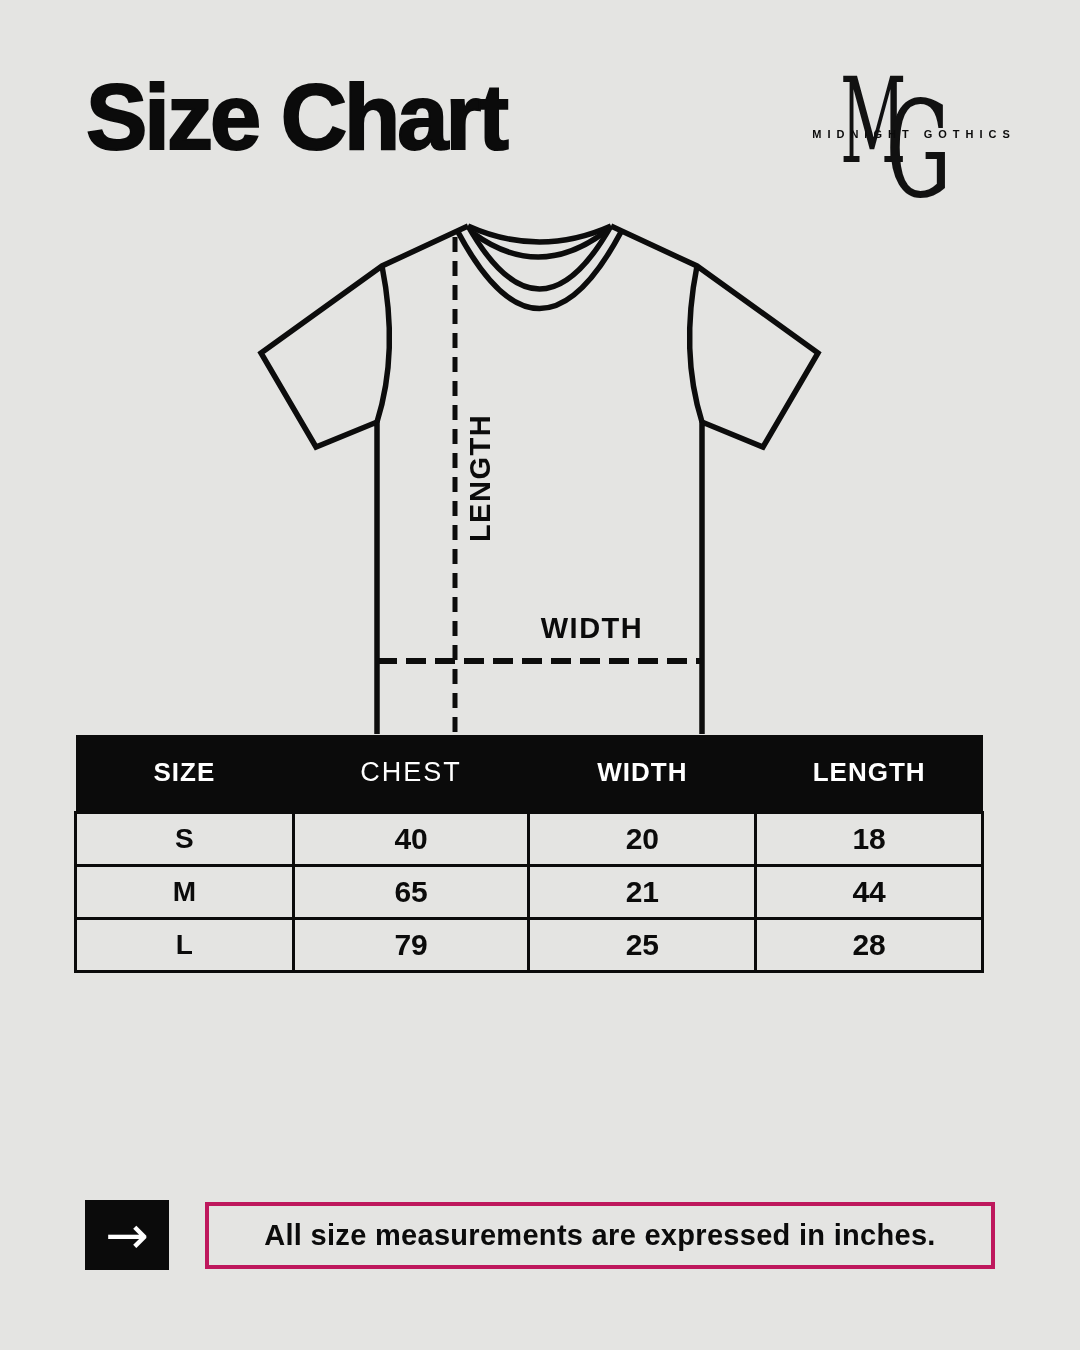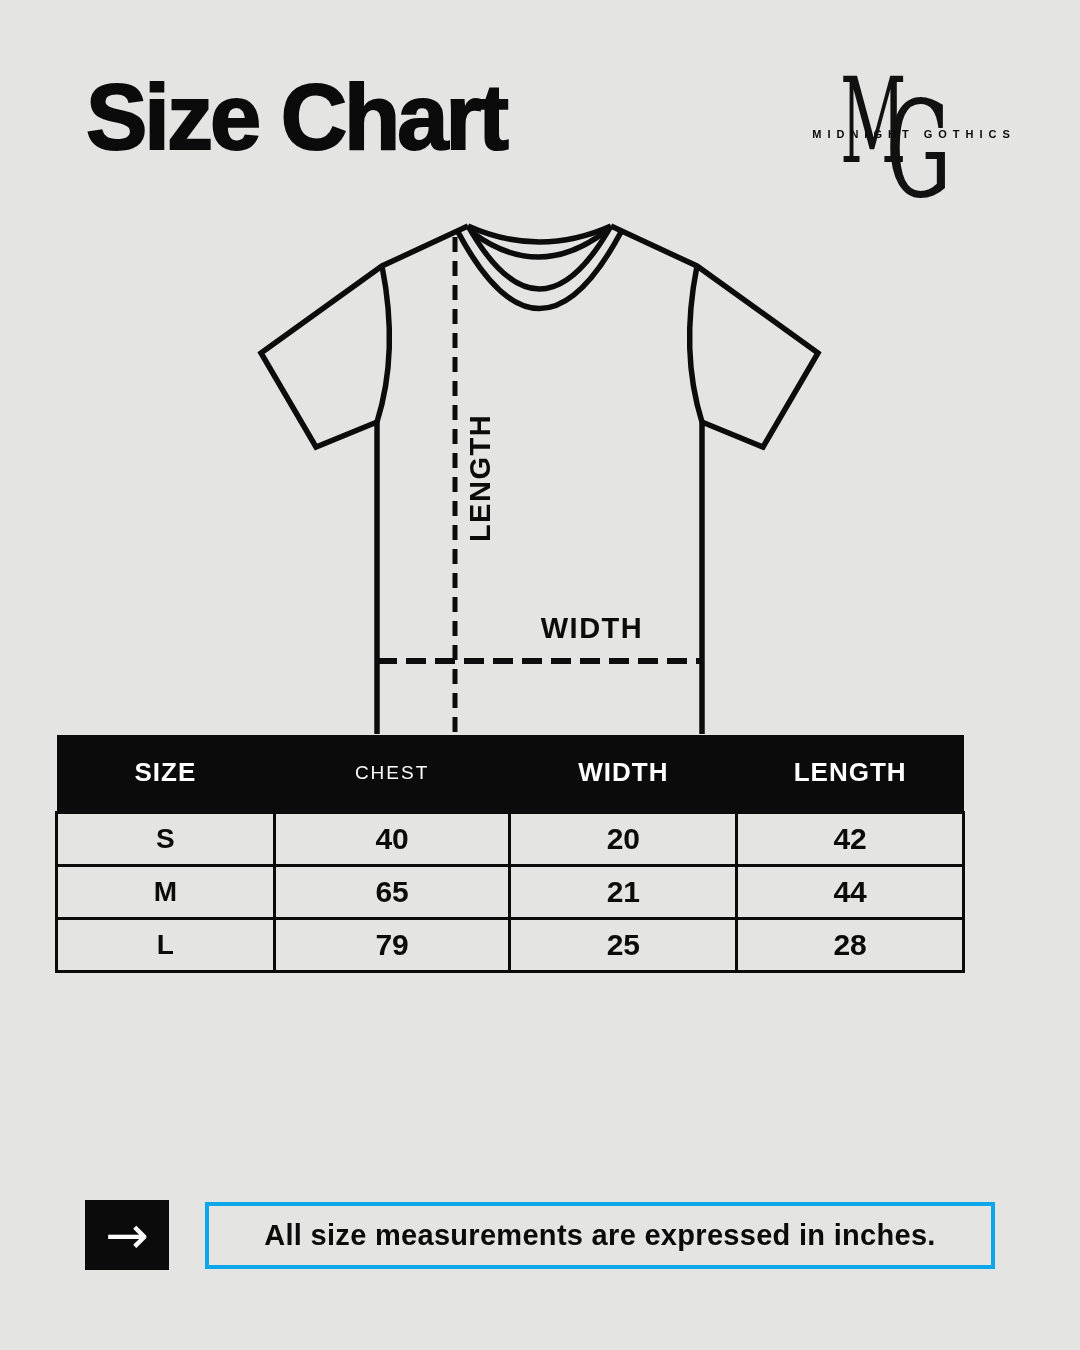--- a/index.html
+++ b/index.html
@@ -31,50 +31,50 @@
   .shirt path{fill:none;stroke:#0c0c0c;}
   .outline{stroke-width:5.5px;stroke-linejoin:miter;}
   .dash-v{stroke-width:5px;stroke-dasharray:15 9;}
   .dash-h{stroke-width:6px;stroke-dasharray:20 9;}
   .svg-label{
     font-family:"Liberation Sans",sans-serif;font-size:29px;font-weight:700;
     letter-spacing:1.5px;fill:#0b0b0b;
   }
   
   .size-table{
-    position:absolute;left:55px;top:735px;width:910px;
+    position:absolute;left:74px;top:735px;width:910px;
     border-collapse:collapse;table-layout:fixed;padding-left:36px;
   }
   .size-table thead tr{height:77px;}
   .size-table th{
     background:#0b0b0b;color:#ffffff;border:none;
     text-align:center;vertical-align:middle;
   }
   .th-bold{font-size:26px;font-weight:700;letter-spacing:1px;}
-  .th-light{font-size:19px;font-weight:400;letter-spacing:2px;}
+  .th-light{font-size:27px;font-weight:400;letter-spacing:2px;}
   .size-table tbody tr{height:53px;}
   .size-table td{
     border:3px solid #0b0b0b;background:#e4e4e2;
     text-align:center;vertical-align:middle;
     font-size:30px;font-weight:700;
   }
   .size-table td.size-cell{font-size:28px;font-weight:700;}
   
   .footer-arrow{
     position:absolute;left:85px;top:1200px;width:84px;height:70px;
     background:#0b0b0b;display:flex;align-items:center;justify-content:center;
     cursor:pointer;
   }
   .arrow-glyph{
     color:#ffffff;font-size:52px;line-height:1;
     font-family:"DejaVu Sans",sans-serif;font-weight:400;
   }
   .footer-note{
     position:absolute;left:205px;top:1202px;width:790px;height:67px;
-    border:4px solid #0ea5e9;box-sizing:border-box;
+    border:4px solid #be185d;box-sizing:border-box;
     display:flex;align-items:center;justify-content:center;
     font-size:29px;font-weight:700;letter-spacing:0.3px;
   }
 </style>
 </head>
 <body>
 
 <div class="page">
 
   <h1 class="title">Size Chart</h1>
@@ -118,21 +118,21 @@
         <th class="th-light">CHEST</th>
         <th class="th-bold">WIDTH</th>
         <th class="th-bold">LENGTH</th>
       </tr>
     </thead>
     <tbody>
       <tr>
         <td class="size-cell">S</td>
         <td>40</td>
         <td>20</td>
-        <td>42</td>
+        <td>18</td>
       </tr>
       <tr>
         <td class="size-cell">M</td>
         <td>65</td>
         <td>21</td>
         <td>44</td>
       </tr>
       <tr>
         <td class="size-cell">L</td>
         <td>79</td>

